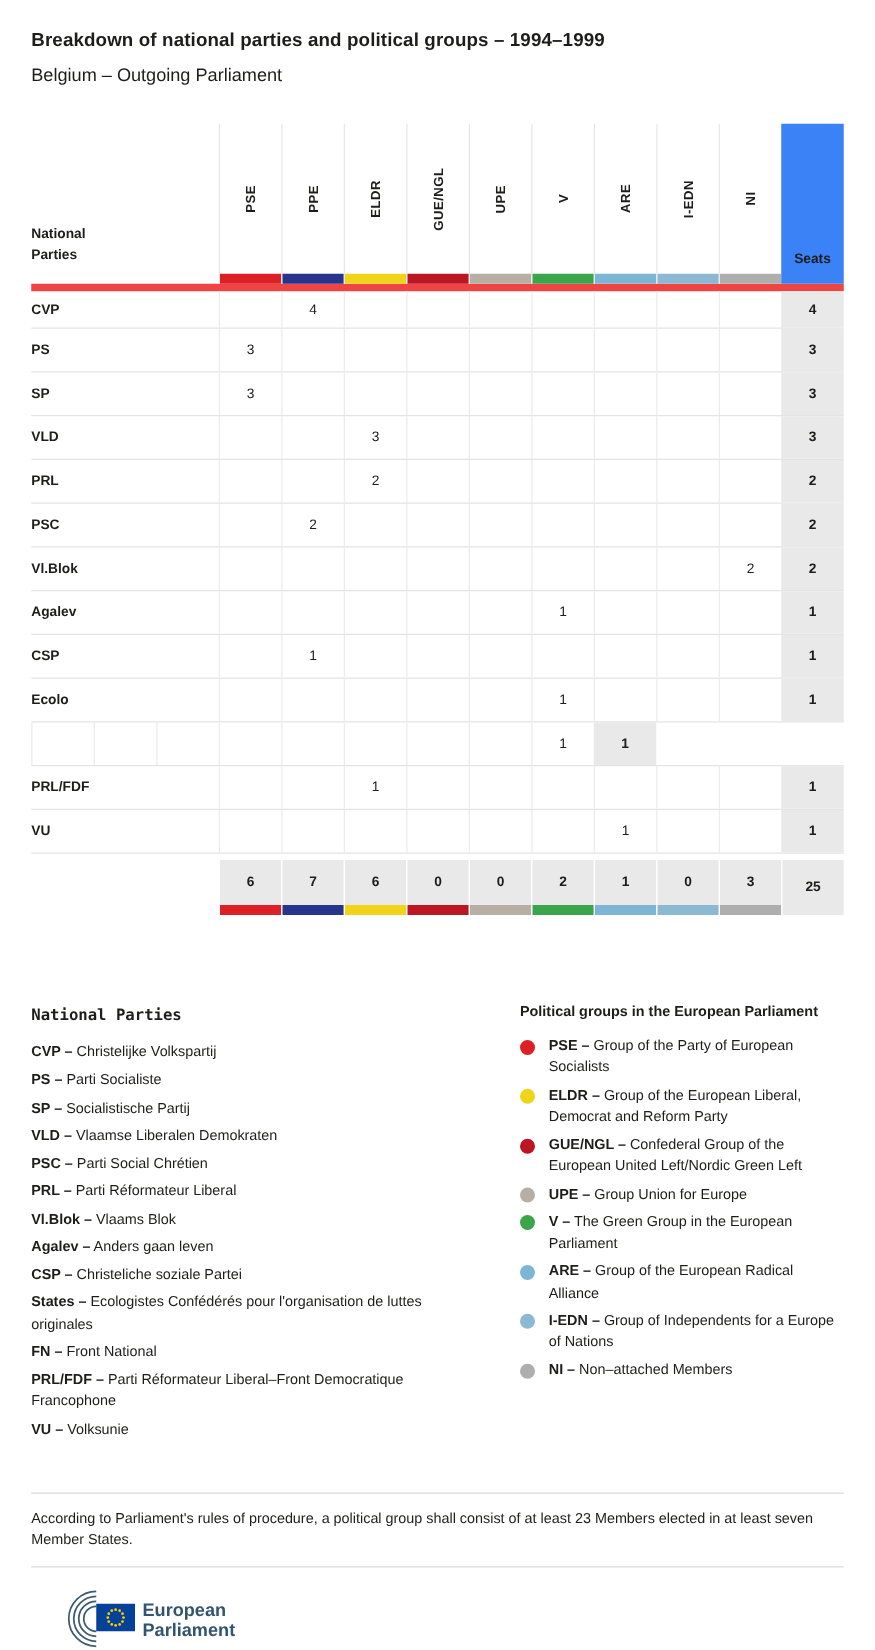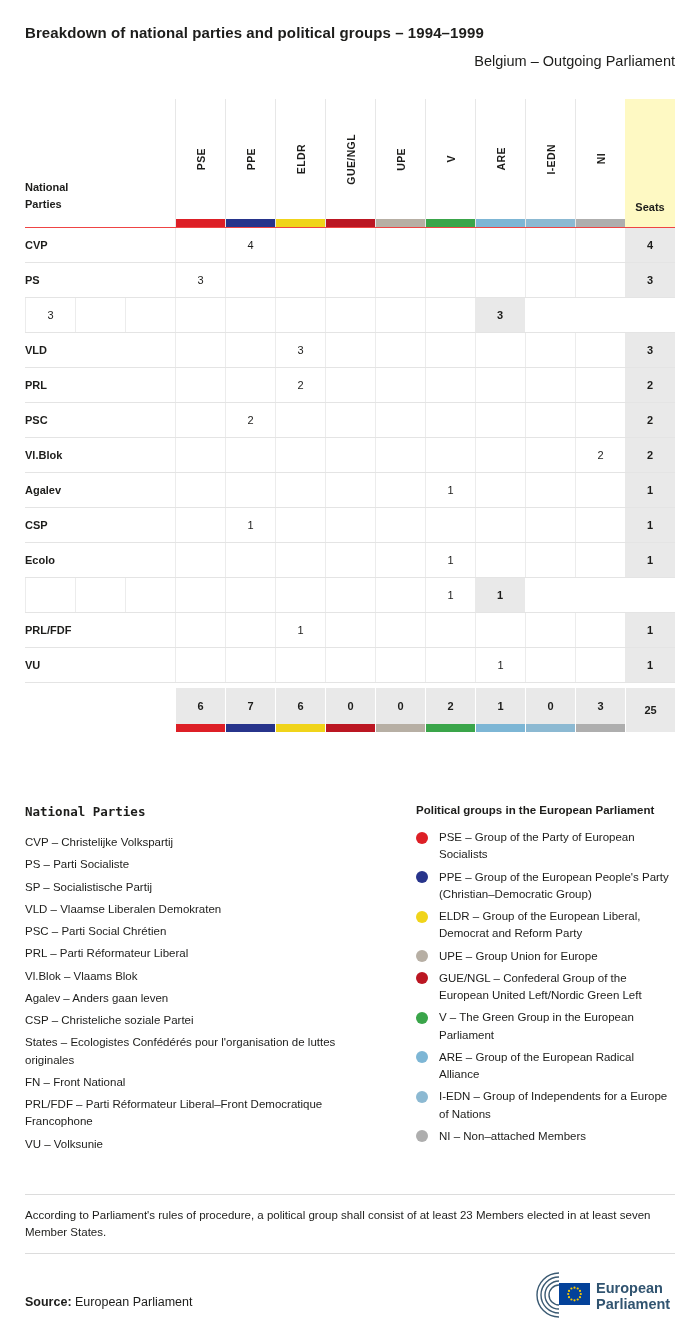--- a/index.html
+++ b/index.html
@@ -1,36 +1,36 @@
 <!DOCTYPE html>
 <html lang="en"><head>
 <meta charset="utf-8">
 <style>
   * { box-sizing: border-box; margin: 0; padding: 0; }
   html, body { background: #ffffff; }
   body { font-family: "Liberation Sans", "DejaVu Sans", sans-serif; color: #1d1d1b; }
   .page { width: 700px; height: 1320px; padding: 20px 25px 0; position: relative; overflow: hidden; background: #fff; }
 
   .title { font-size: 15px; font-weight: 700; margin: 4px 0 12px; letter-spacing: 0.1px; }
-  .subtitle { font-size: 14.5px; font-weight: 400; margin: 0 0 30px; text-align: right; }
+  .subtitle { font-size: 14.5px; font-weight: 400; margin: 0 0 30px; }
 
   .contents { display: contents; }
 
   
   .thead { display: flex; height: 128px; }
   .corner { width: 150px; display: flex; align-items: flex-end; padding-bottom: 14px; }
   .corner-label { font-size: 11px; font-weight: 700; width: 62px; line-height: 1.55; }
   .gh { width: 50px; display: flex; flex-direction: column; border-left: 1px solid #e7e7e7; }
   .vwrap { flex: 1; display: flex; align-items: center; justify-content: center; }
   .vlabel { writing-mode: vertical-rl; transform: rotate(180deg); font-size: 10.5px; font-weight: 700; letter-spacing: 0.4px; white-space: nowrap; }
   .hbar { height: 8px; }
-  .seats-head { width: 50px; background: #fef9c3; display: flex; align-items: flex-end; justify-content: center; padding-bottom: 14px; font-size: 11px; font-weight: 700; }
+  .seats-head { width: 50px; background: #3b82f6; display: flex; align-items: flex-end; justify-content: center; padding-bottom: 14px; font-size: 11px; font-weight: 700; }
 
   .trow { display: flex; height: 35px; border-top: 1px solid #e4e4e4; }
-  .tbody > .trow:first-of-type { border-top: 1px solid #ef4444; }
+  .tbody > .trow:first-of-type { border-top: 6px solid #ef4444; }
   .tbody { border-bottom: 1px solid #e4e4e4; }
   .party { width: 150px; font-size: 11px; font-weight: 700; display: flex; align-items: center; }
   .cell { width: 50px; border-left: 1px solid #ececec; display: flex; align-items: center; justify-content: center; font-size: 11px; }
   .seatcell { width: 50px; background: #e9e9e9; display: flex; align-items: center; justify-content: center; font-size: 11px; font-weight: 700; }
 
   .totals { display: flex; height: 44px; margin-top: 5px; }
   .tspacer { width: 150px; }
   .tcell { width: 50px; display: flex; flex-direction: column; border-left: 1px solid #ffffff; }
   .tnum { height: 36px; background: #e9e9e9; display: flex; align-items: center; justify-content: center; font-size: 11px; font-weight: 700; }
   .tbar { height: 8px; }
@@ -38,21 +38,21 @@
 
   
   .legend { display: flex; gap: 36px; margin-top: 72px; }
   .leg-left { width: 355px; flex: 0 0 355px; }
   .leg-right { flex: 1; }
   .leg-title-mono { font-family: "DejaVu Sans Mono", "Liberation Mono", monospace; font-size: 12.5px; font-weight: 700; margin-bottom: 15px; }
   .leg-title { font-size: 11.5px; font-weight: 700; margin-bottom: 13px; }
   .lp-item { font-size: 11.5px; line-height: 1.5; margin-bottom: 5px; }
   .lg-item { font-size: 11.5px; line-height: 1.5; margin-bottom: 5px; position: relative; padding-left: 23px; }
   .dot { position: absolute; left: 0; top: 2.5px; width: 12px; height: 12px; border-radius: 50%; }
-  .abbr { font-weight: 400; }
+  .abbr { font-weight: 700; }
 
   
   .rule { border: none; border-top: 1px solid #dcdcdc; margin: 0; }
   .rule-top { margin-top: 36px; }
   .note { font-size: 11.5px; line-height: 1.5; margin: 12px 0 12px; max-width: 650px; }
   .source-row { display: flex; justify-content: space-between; align-items: flex-end; margin-top: 18px; }
   .source { font-size: 12.5px; padding-bottom: 9px; }
   .logo svg { display: block; }
 </style>
 </head>
@@ -164,20 +164,21 @@
           <div class="cell"></div>
           <div class="cell"></div>
           <div class="cell"></div>
           <div class="cell"></div>
           <div class="cell"></div>
           <div class="cell"></div>
           <div class="seatcell">3</div>
         </div>
 
         <div class="trow">
+          <div class="party">SP</div>
           <div class="cell">3</div>
           <div class="cell"></div>
           <div class="cell"></div>
           <div class="cell"></div>
           <div class="cell"></div>
           <div class="cell"></div>
           <div class="cell"></div>
           <div class="cell"></div>
           <div class="cell"></div>
           <div class="seatcell">3</div>
@@ -411,45 +412,43 @@
 
           <div class="lp-item"><b class="abbr">VU –</b> <span>Volksunie</span></div>
         </div>
     </div>
     <div class="leg-right">
       <div class="leg-title">Political groups in the European Parliament</div>
       <div>
 
           <div class="lg-item"><span class="dot" style="background: rgb(221, 31, 38);"></span><b class="abbr">PSE –</b> <span>Group of the Party of European Socialists</span></div>
 
-          <div class="lg-item"><span class="dot" style="background: rgb(39, 52, 139);"></span><b class="abbr">PPE –</b> <span>Group of the European People's Party (Christian–Democratic Group)</span></div>
 
           <div class="lg-item"><span class="dot" style="background: rgb(240, 212, 26);"></span><b class="abbr">ELDR –</b> <span>Group of the European Liberal, Democrat and Reform Party</span></div>
 
+          <div class="lg-item"><span class="dot" style="background: rgb(187, 22, 34);"></span><b class="abbr">GUE/NGL –</b> <span>Confederal Group of the European United Left/Nordic Green Left</span></div>
+
           <div class="lg-item"><span class="dot" style="background: rgb(183, 175, 164);"></span><b class="abbr">UPE –</b> <span>Group Union for Europe</span></div>
-
-          <div class="lg-item"><span class="dot" style="background: rgb(187, 22, 34);"></span><b class="abbr">GUE/NGL –</b> <span>Confederal Group of the European United Left/Nordic Green Left</span></div>
 
           <div class="lg-item"><span class="dot" style="background: rgb(58, 165, 74);"></span><b class="abbr">V –</b> <span>The Green Group in the European Parliament</span></div>
 
           <div class="lg-item"><span class="dot" style="background: rgb(125, 182, 213);"></span><b class="abbr">ARE –</b> <span>Group of the European Radical Alliance</span></div>
 
           <div class="lg-item"><span class="dot" style="background: rgb(140, 185, 210);"></span><b class="abbr">I-EDN –</b> <span>Group of Independents for a Europe of Nations</span></div>
 
           <div class="lg-item"><span class="dot" style="background: rgb(174, 174, 174);"></span><b class="abbr">NI –</b> <span>Non–attached Members</span></div>
         </div>
     </div>
   </div>
 
   <hr class="rule rule-top">
   <div class="note">According to Parliament's rules of procedure, a political group shall consist of at least 23 Members elected in at least seven Member States.</div>
   <hr class="rule">
 
   <div class="source-row">
-    <div class="source"><b>Source:</b> <span>European Parliament</span></div>
     <div class="logo">
       <svg width="168" height="46" viewBox="0 0 168 46">
         <g stroke="#3c5b73" stroke-width="1.4" fill="none">
           <path d="M 52 13 A 10 10 0 0 0 52 33"></path>
           <path d="M 52 9 A 14 14 0 0 0 52 37"></path>
           <path d="M 52 5 A 18 18 0 0 0 52 41"></path>
           <path d="M 52 1 A 22 22 0 0 0 52 45"></path>
         </g>
         <rect x="52" y="11" width="31" height="22" fill="#04429a"></rect>
         <g fill="#ffcc00">

